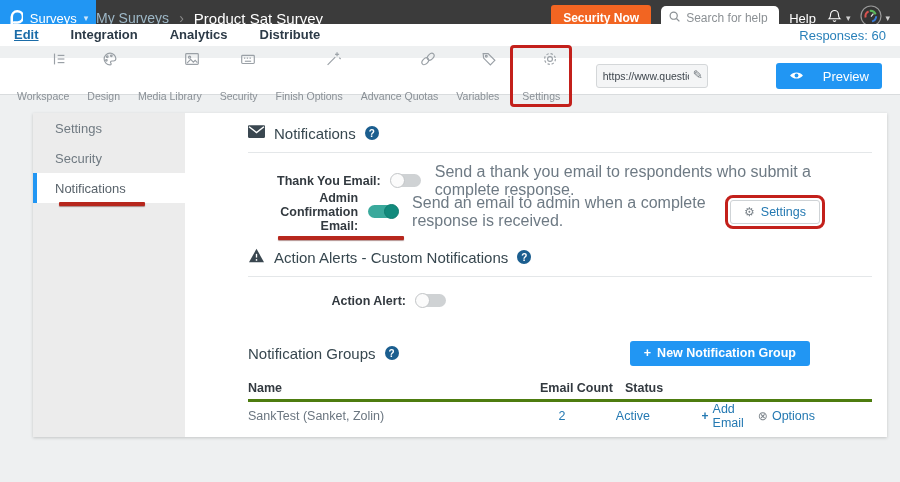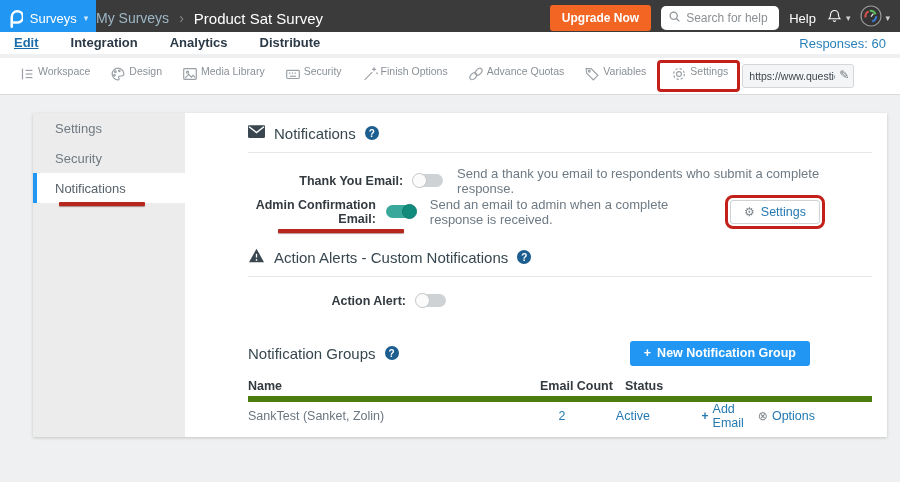--- a/index.html
+++ b/index.html
@@ -20,28 +20,28 @@
   .topbar-right { margin-left:auto; display:flex; align-items:center; gap:10px; padding-right:10px; }
   .upgrade-btn { background:#f26522; color:#fff; font-size:12px; font-weight:700; border:none; border-radius:3px; padding:6px 12px; cursor:pointer; }
   .search-box { display:flex; align-items:center; gap:5px; background:#fff; border-radius:5px; height:24px; width:118px; padding:0 7px; }
   .search-box input { border:none; outline:none; width:88px; font-size:12px; color:#444; font-family:"Liberation Sans", sans-serif; background:transparent; }
   .search-box input::placeholder { color:#8b9094; }
   .help-label { color:#fff; font-size:13px; cursor:pointer; }
   .bell-wrap, .avatar-wrap { display:flex; align-items:center; gap:3px; cursor:pointer; }
   .bell-wrap .caret, .avatar-wrap .caret { color:#cfcfcf; }
 
   
-  .nav { position:absolute; top:32px; left:0; width:900px; height:22px; background:#fff; display:flex; align-items:center; padding:0 14px; }
+  .nav { position:absolute; top:24px; left:0; width:900px; height:22px; background:#fff; display:flex; align-items:center; padding:0 14px; }
   .nav-tab { font-size:13px; font-weight:700; color:#2c3a47; margin-right:32px; cursor:pointer; padding-bottom:1px; }
   .nav-tab.active { color:#1b6ca8; text-decoration:underline; }
   .responses { margin-left:auto; font-size:13px; color:#2980b9; }
 
   
   .toolbar { position:absolute; top:58px; left:0; width:900px; height:37px; background:#fff; border-bottom:1px solid #d9dcde; display:flex; align-items:center; padding:0 8px; }
-  .tool-item { display:flex; flex-direction:row; align-items:flex-start; justify-content:center; gap:1px; padding:2px 9px; cursor:pointer; }
+  .tool-item { display:flex; flex-direction:column; align-items:flex-end; justify-content:center; gap:18px; padding:2px 9px; cursor:pointer; }
   .tool-item svg { stroke:#9aa0a6; fill:none; stroke-width:1.3; }
   .tool-label { font-size:10.5px; color:#8a9096; white-space:nowrap; }
   .red-box-toolbar { border:3px solid #c3201b; border-radius:4px; margin:0 2px; }
   .url-group { margin-left:auto; position:relative; }
   .url-input { width:112px; height:24px; background:#f4f5f6; border:1px solid #d4d7d9; border-radius:3px; font-size:10.5px; color:#3e464d; padding:0 18px 0 6px; font-family:"Liberation Sans", sans-serif; outline:none; }
   .pencil { position:absolute; right:5px; top:4px; font-size:12px; color:#6d747a; cursor:pointer; }
   .preview-btn { margin-left:68px; margin-right:10px; background:#2196f3; color:#fff; border:none; border-radius:3px; height:26px; padding:0 13px; font-size:13px; display:flex; align-items:center; gap:19px; cursor:pointer; }
 
   
   .card { position:absolute; left:33px; top:113px; width:854px; height:324px; background:#fff; box-shadow:0 1px 3px rgba(0,0,0,0.18); }
@@ -51,41 +51,41 @@
   .content { margin-left:152px; padding:6px 15px 0 63px; height:100%; }
 
   .section-header { height:28px; display:flex; align-items:center; gap:9px; }
   .section-title { font-size:15px; color:#37474f; }
   .help-circle { width:14px; height:14px; border-radius:50%; background:#1b5e8f; color:#fff; font-size:10px; font-weight:700; display:flex; align-items:center; justify-content:center; cursor:pointer; }
   .divider { border:none; border-top:1px solid #e4e7e9; margin-top:5px; }
 
   .rows { margin-top:12px; }
   .row { display:flex; align-items:center; height:31px; position:relative; }
   .row-label { width:158px; text-align:right; font-size:12.5px; font-weight:700; color:#333a40; position:relative; }
-  .row-desc { font-size:13px; color:#6e7a84; margin-left:14px; }
+  .row-desc { font-size:16px; color:#6e7a84; margin-left:14px; }
   .toggle { width:30px; height:13px; border-radius:7px; background:#cfd2d4; position:relative; display:inline-block; margin-left:10px; flex-shrink:0; cursor:pointer; }
   .toggle .knob { width:15px; height:15px; border-radius:50%; background:#fbfbfb; border:1px solid #c2c5c7; position:absolute; left:-1px; top:-1px; }
   .toggle.on { background:#3aa99c; }
   .toggle.on .knob { left:auto; right:-1px; background:#128a7c; border-color:#0f7d70; }
 
   .red-box-btn { margin-left:auto; margin-right:47px; border:3px solid #c3201b; border-radius:8px; padding:2px; }
   .settings-btn { display:flex; align-items:center; gap:6px; background:#fff; border:1px solid #cfd3d6; border-radius:3px; padding:4px 13px; font-size:12.5px; color:#2479b2; cursor:pointer; font-family:"Liberation Sans", sans-serif; }
   .settings-btn .gear-glyph { color:#7d858c; font-size:12px; }
 
   .red-underline { position:absolute; height:4px; background:#b7271d; border-radius:1px; box-shadow:0 1px 1px rgba(90,15,10,0.45); }
   .ul-sidebar { left:22px; bottom:-3px; width:86px; }
   .ul-label { left:30px; bottom:-7px; width:126px; }
 
   .sec2 { margin-top:16px; }
   .sec3 { margin-top:22px; height:30px; }
   .new-group-btn { margin-left:auto; margin-right:62px; background:#2196f3; color:#fff; border:none; border-radius:3px; height:25px; padding:0 14px; font-size:12.5px; font-weight:700; display:flex; align-items:center; gap:6px; cursor:pointer; }
 
   
   .grp-table { margin-top:8px; }
-  .t-head { display:flex; align-items:center; height:26px; border-bottom:6px solid #4d7c0f; font-size:12.5px; font-weight:700; color:#333a40; }
+  .t-head { display:flex; align-items:center; height:26px; border-bottom:3px solid #4d7c0f; font-size:12.5px; font-weight:700; color:#333a40; }
   .t-row { display:flex; align-items:center; height:28px; font-size:12.5px; }
   .col-name { width:292px; }
   .col-email { width:85px; padding-left:26px; }
   .t-head .col-email { padding-left:0; }
   .col-status { width:88px; }
   .col-actions { flex:1; display:flex; justify-content:flex-end; gap:14px; padding-right:57px; }
   .cell-name { color:#6b7680; }
   .link { color:#2479b2; cursor:pointer; }
   .action-link { display:flex; align-items:center; gap:4px; color:#2479b2; cursor:pointer; }
   .action-link .glyph { font-size:12px; color:#7d858c; }
@@ -105,21 +105,21 @@
       </span>
       <span class="product-menu">Surveys</span>
       <span class="caret">▾</span>
     </div>
     <div class="breadcrumb">
       <span class="crumb-parent">My Surveys</span>
       <span class="crumb-sep">›</span>
       <span class="crumb-current">Product Sat Survey</span>
     </div>
     <div class="topbar-right">
-      <button class="upgrade-btn">Upgrade Now</button>
+      <button class="upgrade-btn">Security Now</button>
       <div class="search-box">
         <span>
           <svg width="13" height="13" viewBox="0 0 16 16">
               <circle cx="7" cy="7" r="4.4" stroke="#8b9094" stroke-width="1.5" fill="none"></circle>
               <line x1="10.4" y1="10.4" x2="14" y2="14" stroke="#8b9094" stroke-width="1.5"></line>
             </svg>
         </span>
         <input type="text" placeholder="Search for help" style="">
       </div>
       <span class="help-label">Help</span>

